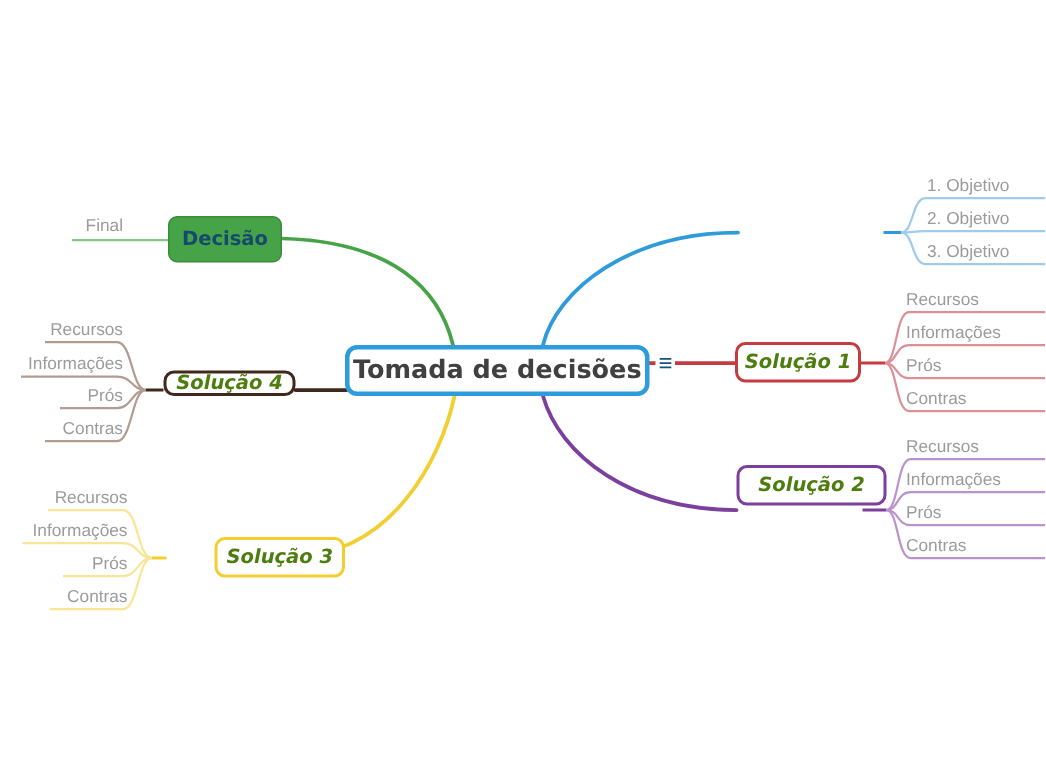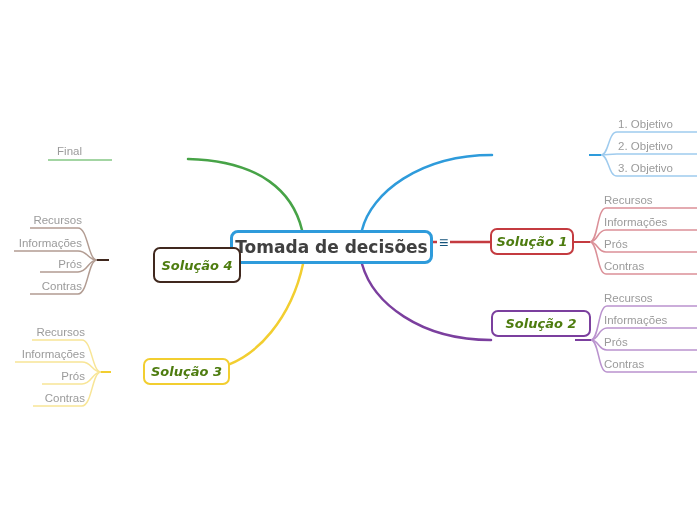--- a/index.html
+++ b/index.html
@@ -41,21 +41,21 @@
     left: 112px; top: 144px; width: 76px; height: 31px;
     background: #47A347; border: 1px solid #3A8C3A; border-radius: 6px;
     font-size: 13px; color: #134A6E;
   }
   .node-sub {
     border-radius: 7px;
     font-size: 13px; color: #4d7c0f; font-style: italic;
   }
   .node-solucao1 { left: 490px; top: 228px; width: 84px; height: 27px; border: 2.5px solid #C43B40; }
   .node-solucao2 { left: 491px; top: 310px; width: 100px; height: 27px; border: 2.5px solid #7B3F9E; }
-  .node-solucao4 { left: 109px; top: 247px; width: 88px; height: 36px; border: 2.5px solid #40281E; margin-left: 44px; }
+  .node-solucao4 { left: 109px; top: 247px; width: 88px; height: 17px; border: 2.5px solid #40281E; }
   .node-solucao3 { left: 111px; top: 358px; width: 87px; height: 27px; border: 2.5px solid #F2CE30; margin-left: 32px; }
   .child {
     position: absolute;
     font-size: 11.5px;
     line-height: 14px;
     color: #9B9B9B;
     white-space: nowrap;
   }
   .child.align-right { text-align: left; }
   .hamburger {
@@ -112,20 +112,21 @@
 
     <path d="M 32 340 L 82 340 C 92 340, 92 372, 101 372" stroke="#F8E596" stroke-width="1.5" fill="none"></path>
     <path d="M 15 362 L 82 362 C 92 362, 92 372, 101 372" stroke="#F8E596" stroke-width="1.5" fill="none"></path>
     <path d="M 42 384 L 82 384 C 92 384, 92 372, 101 372" stroke="#F8E596" stroke-width="1.5" fill="none"></path>
     <path d="M 33 406 L 82 406 C 92 406, 92 372, 101 372" stroke="#F8E596" stroke-width="1.5" fill="none"></path>
   </svg>
 
   <div class="node node-central">Tomada de decisões</div>
   <div class="hamburger">≡</div>
 
+  <div class="node node-decisao">Decisão</div>
   <div class="node node-sub node-solucao1">Solução 1</div>
   <div class="node node-sub node-solucao2">Solução 2</div>
   <div class="node node-sub node-solucao4">Solução 4</div>
   <div class="node node-sub node-solucao3">Solução 3</div>
 
   <div class="child" style="left:618px; top:117px">1. Objetivo</div>
   <div class="child" style="left:618px; top:139px">2. Objetivo</div>
   <div class="child" style="left:618px; top:161px">3. Objetivo</div>
 
   <div class="child" style="left:604px; top:193px">Recursos</div>

